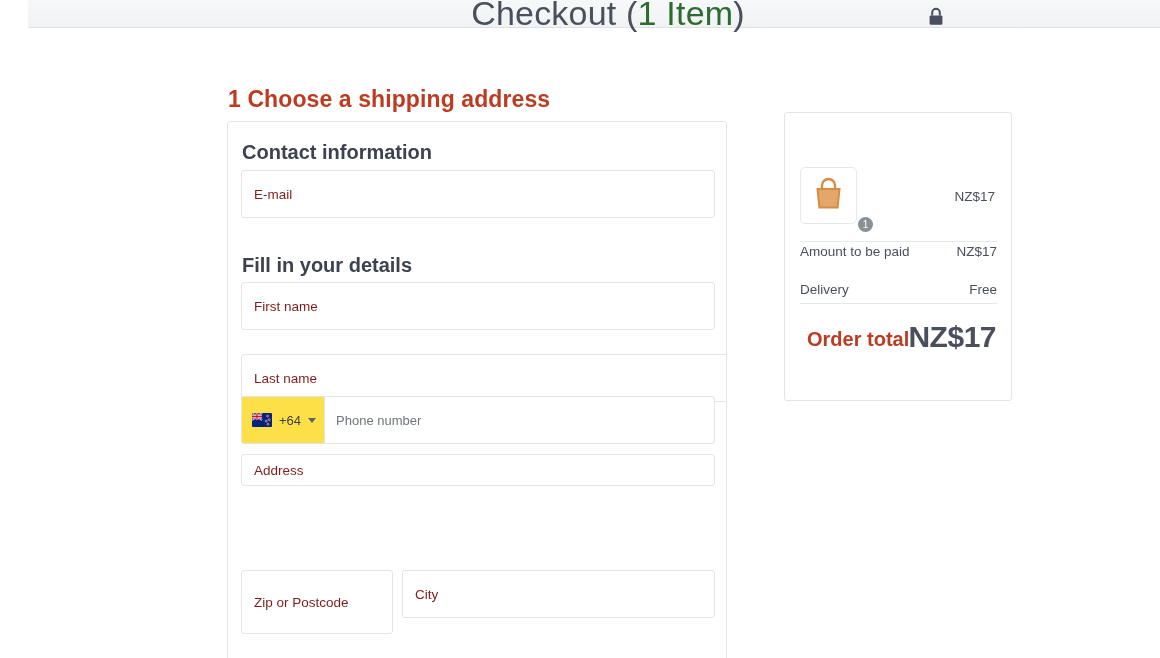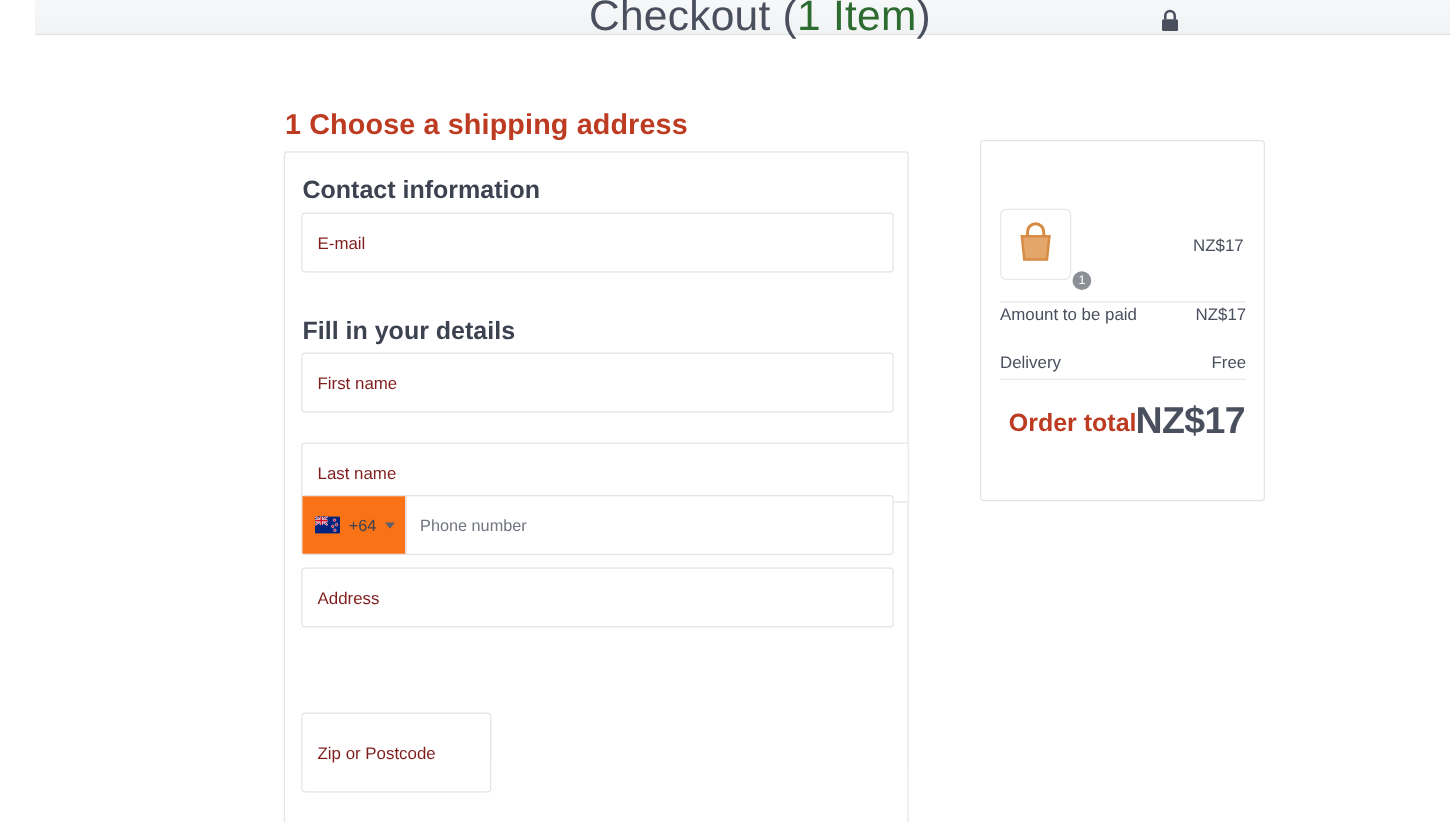--- a/index.html
+++ b/index.html
@@ -117,33 +117,33 @@
     font-size: 13.5px;
     color: #7f1d1d;
     padding-left: 12px;
     white-space: nowrap;
   }
 
   .f-email   { left: 13px; top: 48px;  width: 474px; height: 48px; }
   .f-first   { left: 13px; top: 160px; width: 474px; height: 48px; }
   .f-last    { left: 13px; top: 216px; width: 532px; height: 48px; margin-top: 16px; }
   .f-phone   { left: 13px; top: 274px; width: 474px; height: 48px; padding: 0; }
-  .f-address { left: 13px; top: 332px; width: 474px; height: 48px; }
+  .f-address { left: 13px; top: 332px; width: 474px; height: 32px; }
   .f-country { left: 13px; top: 390px; width: 474px; height: 48px; }
   .f-zip     { left: 13px; top: 448px; width: 152px; height: 64px; }
   .f-city    { left: 174px; top: 448px; width: 313px; height: 48px; }
 
   
   .phone-prefix {
     display: flex;
     align-items: center;
     height: 100%;
     padding: 0 8px 0 10px;
     border-right: 1px solid #e2e4e8;
-    background: #f97316;
+    background: #fde047;
     box-sizing: border-box;
   }
   .flag {
     width: 20px;
     height: 14px;
     position: relative;
     display: inline-block;
     overflow: hidden;
     border-radius: 1px;
     flex: none;
@@ -325,20 +325,23 @@
 
     <div class="field f-address">
       <span class="ph">Address</span>
     </div>
 
 
     <div class="field f-zip">
       <span class="ph">Zip or Postcode</span>
     </div>
 
+    <div class="field f-city">
+      <span class="ph">City</span>
+    </div>
 
   </div>
 
   <div class="summary-card">
 
     <div class="thumb">
       <span>
         <svg width="55" height="55" viewBox="0 0 55 55">
           <path d="M21 21 V17.5 a6.5 6.5 0 0 1 13 0 V21" fill="none" stroke="#d88c43" stroke-width="2.4" stroke-linecap="round"></path>
           <path d="M16.5 21 H38.5 L36.6 39.5 H18.4 Z" fill="#e3a76c" stroke="#d88c43" stroke-width="2"></path>

